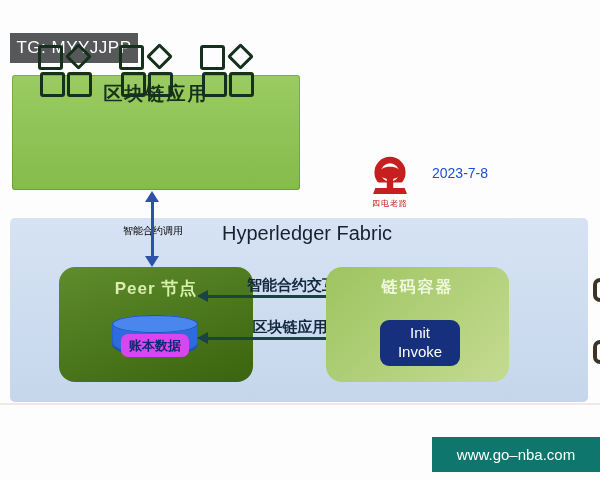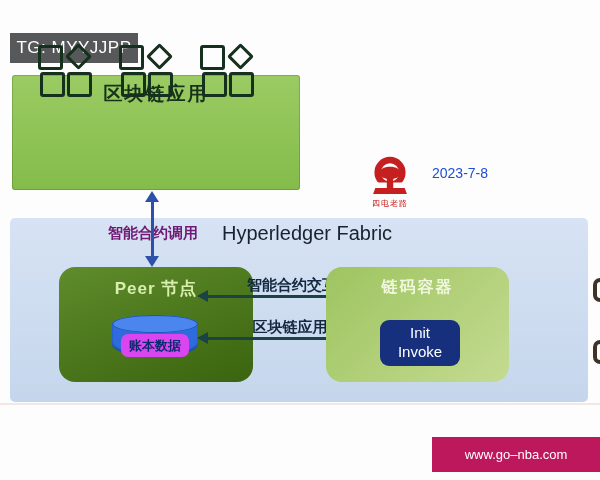--- a/index.html
+++ b/index.html
@@ -37,22 +37,22 @@
   
   .logo{left:360px;top:155px;width:60px;height:44px;}
   .logo-caption{left:352px;top:198px;width:76px;text-align:center;color:#c5201f;
     font-size:8px;font-weight:normal;letter-spacing:1px;}
   .date-text{left:432px;top:165px;font-size:14px;color:#1d4ed8;}
 
   
   .fabric-box{left:10px;top:218px;width:578px;height:184px;border-radius:5px;
     background:linear-gradient(180deg,#d7e3f4,#c5d6ec);}
   .fabric-title{left:222px;top:222px;font-size:20px;color:#18222e;}
-  .invoke-label{left:93px;top:224px;width:120px;text-align:center;font-size:15px;
-    font-weight:bold;color:#701a75;}
+  .invoke-label{left:93px;top:224px;width:120px;text-align:center;font-size:10px;
+    font-weight:normal;color:#000000;}
 
   
   .v-line{left:151px;top:200px;width:3px;height:58px;background:#2d51a8;}
   .tri{width:0;height:0;}
   .v-head-up{left:145px;top:191px;border-left:7px solid transparent;border-right:7px solid transparent;
     border-bottom:11px solid #2d51a8;}
   .v-head-down{left:145px;top:256px;border-left:7px solid transparent;border-right:7px solid transparent;
     border-top:11px solid #2d51a8;}
 
   
@@ -90,22 +90,22 @@
   .init-box{left:380px;top:320px;width:80px;height:46px;background:#16307d;border-radius:9px;
     color:#fff;font-size:15px;display:flex;flex-direction:column;justify-content:center;
     align-items:center;line-height:1.25;}
 
   
   .bottom-line{left:0;top:403px;width:600px;height:2px;background:#f2e7e7;}
   .edge-mark{left:593px;width:14px;height:24px;border:4px solid #3f3326;border-radius:7px;box-sizing:border-box;}
   .em1{top:278px;} .em2{top:340px;}
 
   
-  .site-badge{left:432px;top:437px;width:168px;height:35px;background:#be185d;color:#fff;
-    font-size:13px;line-height:35px;text-align:center;}
+  .site-badge{left:432px;top:437px;width:168px;height:35px;background:#0f766e;color:#fff;
+    font-size:15px;line-height:35px;text-align:center;}
 </style>
 </head>
 <body>
 
 <div id="stage">
 
   <div class="abs tg-badge">TG: MYYJJPP</div>
 
   <div class="abs app-box"></div>
   <div class="abs app-box-title" style="left:12px;top:81px;width:288px;">区块链应用</div>

